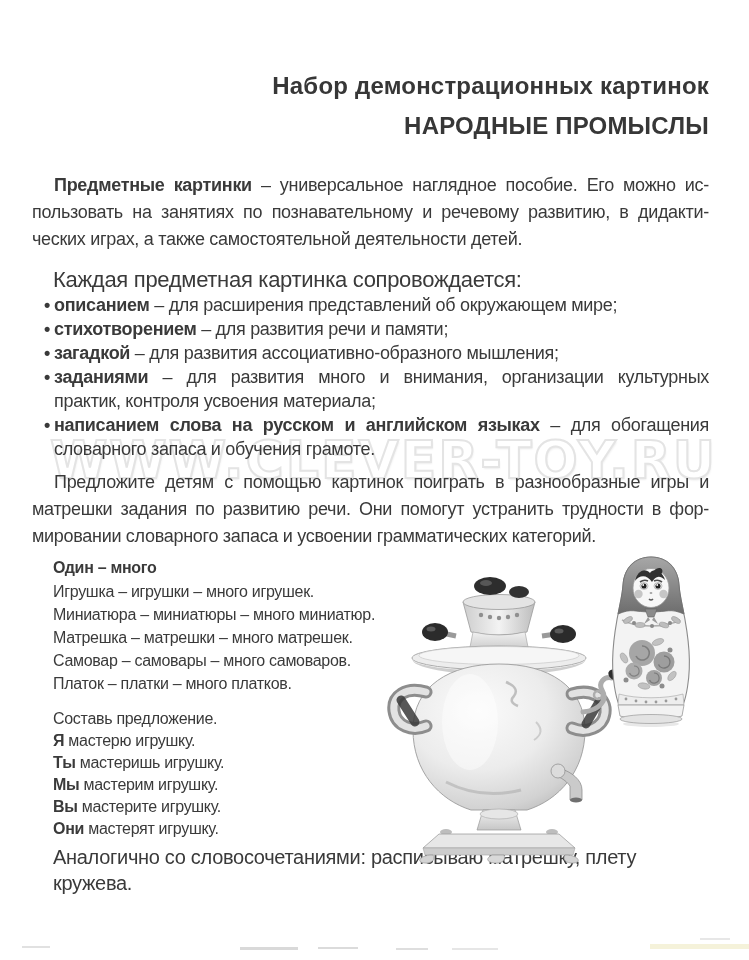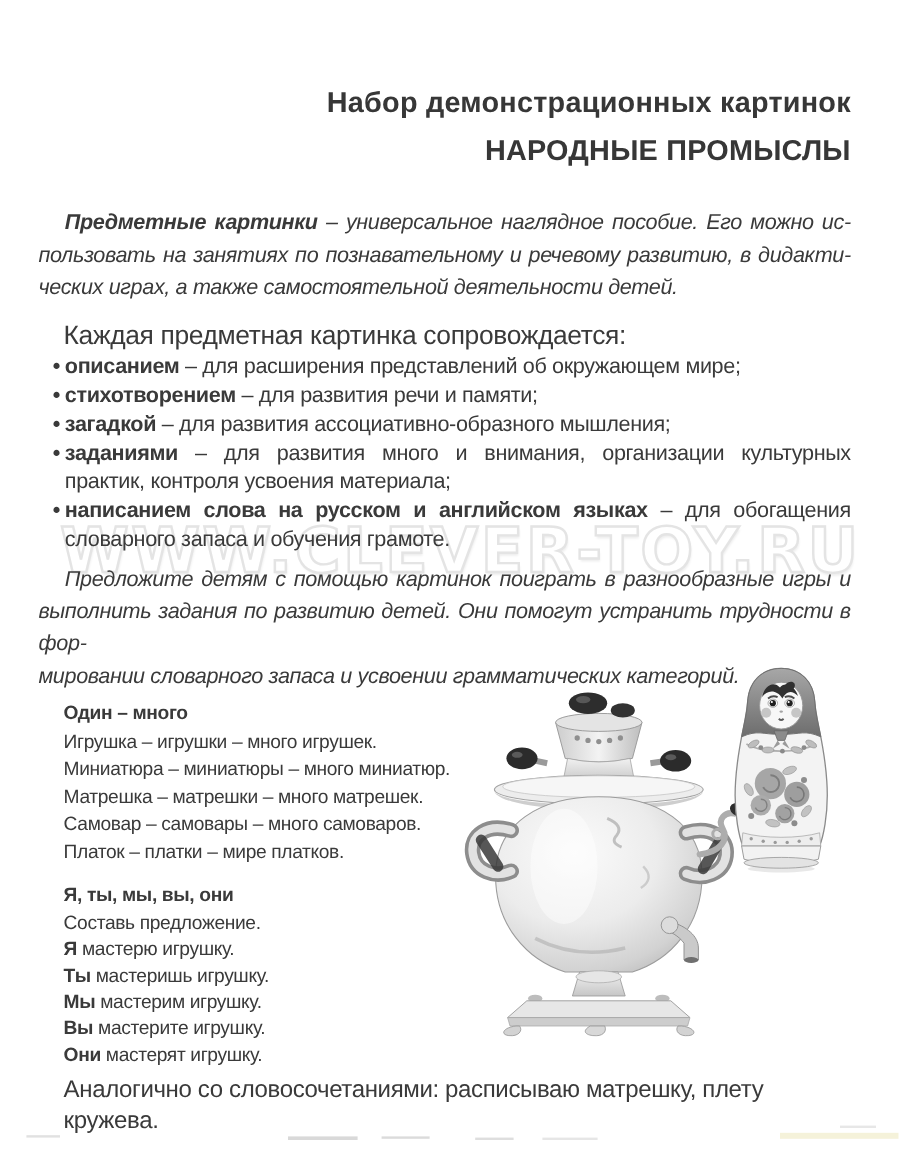--- a/index.html
+++ b/index.html
@@ -7,21 +7,21 @@
     position:relative;width:749px;height:960px;background:#ffffff;overflow:hidden;
     font-family:"Liberation Sans","DejaVu Sans",sans-serif;color:#3a3a3a;
   }
   .watermark{
     position:absolute;left:50px;top:430px;z-index:0;white-space:nowrap;
     font-family:"DejaVu Sans",sans-serif;font-weight:bold;font-size:52px;letter-spacing:2px;
     color:#ffffff;-webkit-text-stroke:2px #e4e4e4;text-shadow:1px 2px 2px rgba(0,0,0,0.07);
   }
   .content{position:absolute;left:32px;top:0;width:677px;z-index:1;letter-spacing:-0.3px;}
   .title{margin-top:66px;text-align:right;font-weight:bold;font-size:24px;line-height:40px;color:#373737;letter-spacing:0.2px;}
-  .p{font-size:18px;line-height:27px;font-style:italic;}
+  .p{font-size:18px;line-height:27px;}
   .tline{text-align:justify;text-align-last:justify;}
   .tline.tlast{text-align-last:left;}
   .noj .tline{text-align:right;text-align-last:left;}
   .b{font-weight:bold;}
   .indent .tline:first-child{text-indent:22px;}
   #intro{margin-top:26px;}
   #accompany-heading{margin-top:13px;padding-left:21px;font-size:22px;line-height:27px;}
   .bullets{padding-left:12px;font-size:18px;}
   .bullets .tline{line-height:24px;}
   .bullet-item{display:flex;}
@@ -91,37 +91,36 @@
         <span class="bullet-marker">•</span>
         <div class="bullet-lines">
             <div class="tline"><span class="b">написанием слова на русском и английском языках</span><span> – для обогащения</span></div>
             <div class="tline tlast"><span>словарного запаса и обучения грамоте.</span></div>
           </div>
       </div>
     </div>
 
     <div id="suggest" class="p indent">
         <div class="tline"><span>Предложите детям с помощью картинок поиграть в разнообразные игры и</span></div>
-        <div class="tline"><span>выполнить задания по развитию детей. Они помогут устранить трудности в фор-</span></div>
+        <div class="tline"><span>матрешки задания по развитию речи. Они помогут устранить трудности в фор-</span></div>
         <div class="tline tlast"><span>мировании словарного запаса и усвоении грамматических категорий.</span></div>
       </div>
 
     <div id="one-many" class="list noj">
       <div class="bh">Один – много</div>
       <div>
           <div class="tline"><span>Игрушка – игрушки – много игрушек.</span></div>
           <div class="tline"><span>Миниатюра – миниатюры – много миниатюр.</span></div>
           <div class="tline"><span>Матрешка – матрешки – много матрешек.</span></div>
           <div class="tline"><span>Самовар – самовары – много самоваров.</span></div>
-          <div class="tline tlast"><span>Платок – платки – мире платков.</span></div>
+          <div class="tline tlast"><span>Платок – платки – много платков.</span></div>
         </div>
     </div>
 
     <div id="pronouns" class="list noj">
-      <div class="bh">Я, ты, мы, вы, они</div>
       <div>
           <div class="tline"><span>Составь предложение.</span></div>
           <div class="tline"><span class="b">Я</span><span> мастерю игрушку.</span></div>
           <div class="tline"><span class="b">Ты</span><span> мастеришь игрушку.</span></div>
           <div class="tline"><span class="b">Мы</span><span> мастерим игрушку.</span></div>
           <div class="tline"><span class="b">Вы</span><span> мастерите игрушку.</span></div>
           <div class="tline tlast"><span class="b">Они</span><span> мастерят игрушку.</span></div>
         </div>
     </div>
 

